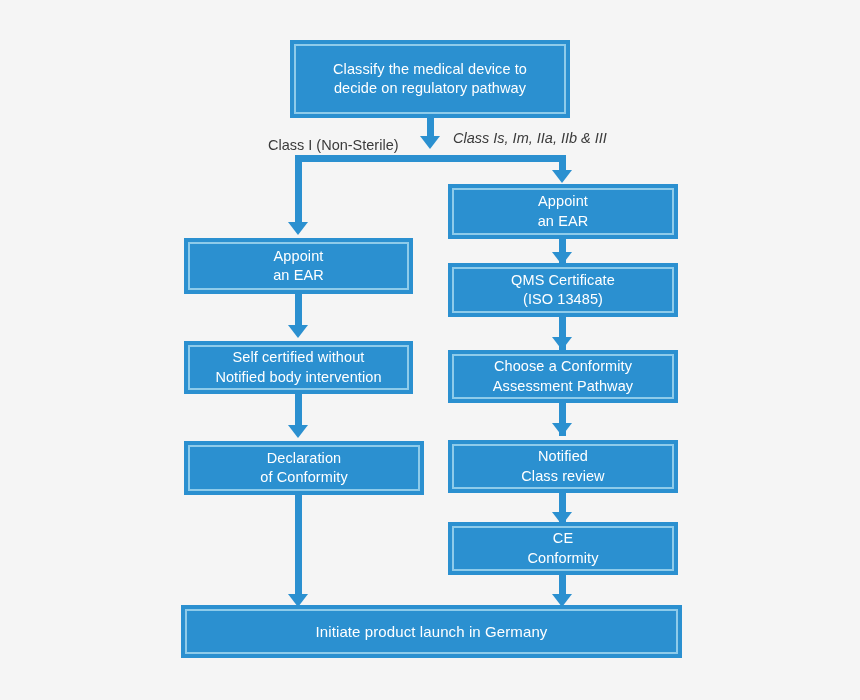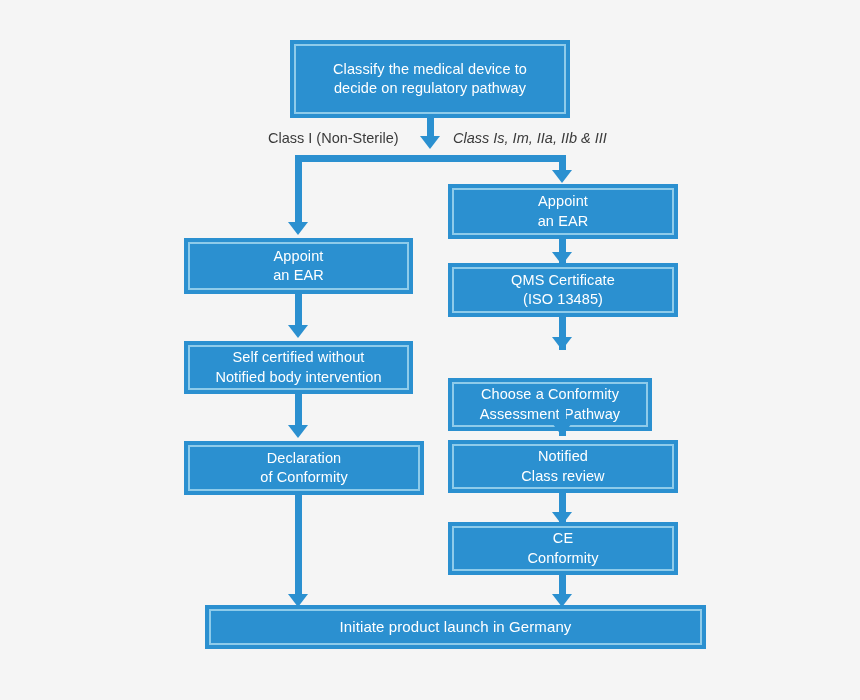--- a/index.html
+++ b/index.html
@@ -68,21 +68,21 @@
     border-right: 10px solid transparent;
     border-top: 13px solid #2b90d0;
   }
   
   .branch-label {
     position: absolute;
     color: #3a3a3a;
     font-size: 14.5px;
     white-space: nowrap;
   }
-  .branch-label.left  { text-align: right; }
+  .branch-label.left  { text-align: right; margin-top: 7px; }
   .branch-label.right { text-align: left; }
 </style>
 </head>
 <body>
 
 <div id="chart">
 
   <div class="node" style="left:290px; top:40px; width:280px; height:78px;justify-content:center;">
     <span class="label">Classify the medical device to
 decide on regulatory pathway</span>
@@ -135,21 +135,21 @@
   <div class="arrowhead" style="left:552px; top:252px;"></div>
 
   <div class="node" style="left:448px; top:263px; width:230px; height:54px;">
     <span class="label">QMS Certificate
 (ISO 13485)</span>
   </div>
 
   <div class="vline" style="left:559px; top:317px; height:33px;"></div>
   <div class="arrowhead" style="left:552px; top:337px;"></div>
 
-  <div class="node" style="left:448px; top:350px; width:204px; height:53px;margin-top:28px;">
+  <div class="node" style="left:448px; top:350px; width:230px; height:53px;">
     <span class="label">Choose a Conformity
 Assessment Pathway</span>
   </div>
 
   <div class="vline" style="left:559px; top:403px; height:33px;"></div>
   <div class="arrowhead" style="left:552px; top:423px;"></div>
 
   <div class="node" style="left:448px; top:440px; width:230px; height:53px;">
     <span class="label">Notified
 Class review</span>
@@ -159,17 +159,17 @@
   <div class="arrowhead" style="left:552px; top:512px;"></div>
 
   <div class="node" style="left:448px; top:522px; width:230px; height:53px;">
     <span class="label">CE
 Conformity</span>
   </div>
 
   <div class="vline" style="left:559px; top:575px; height:25px;"></div>
   <div class="arrowhead" style="left:552px; top:594px;"></div>
 
-  <div class="node wide" style="left:181px; top:605px; width:501px; height:44px;margin-left:24px;">
+  <div class="node wide" style="left:181px; top:605px; width:501px; height:53px;">
     <span class="label">Initiate product launch in Germany</span>
   </div>
 
 </div>
 
 </body></html>

